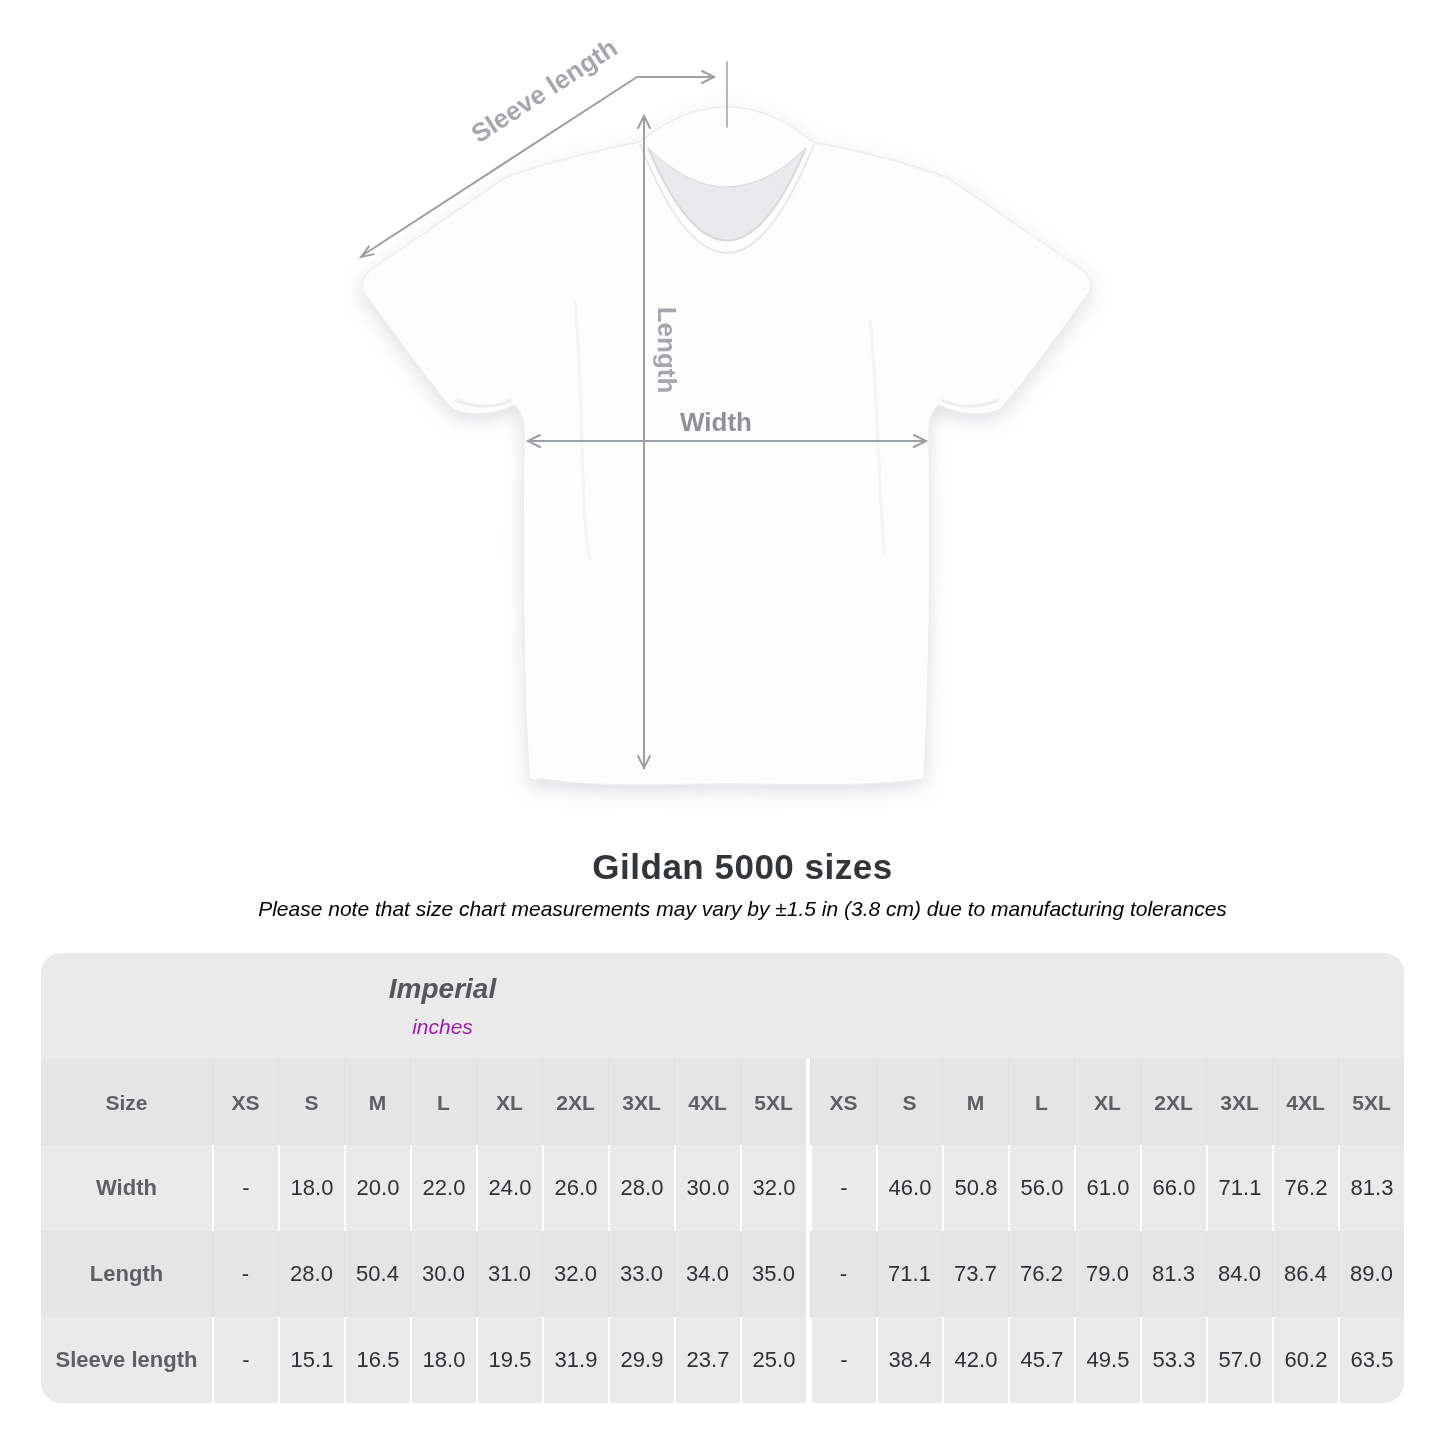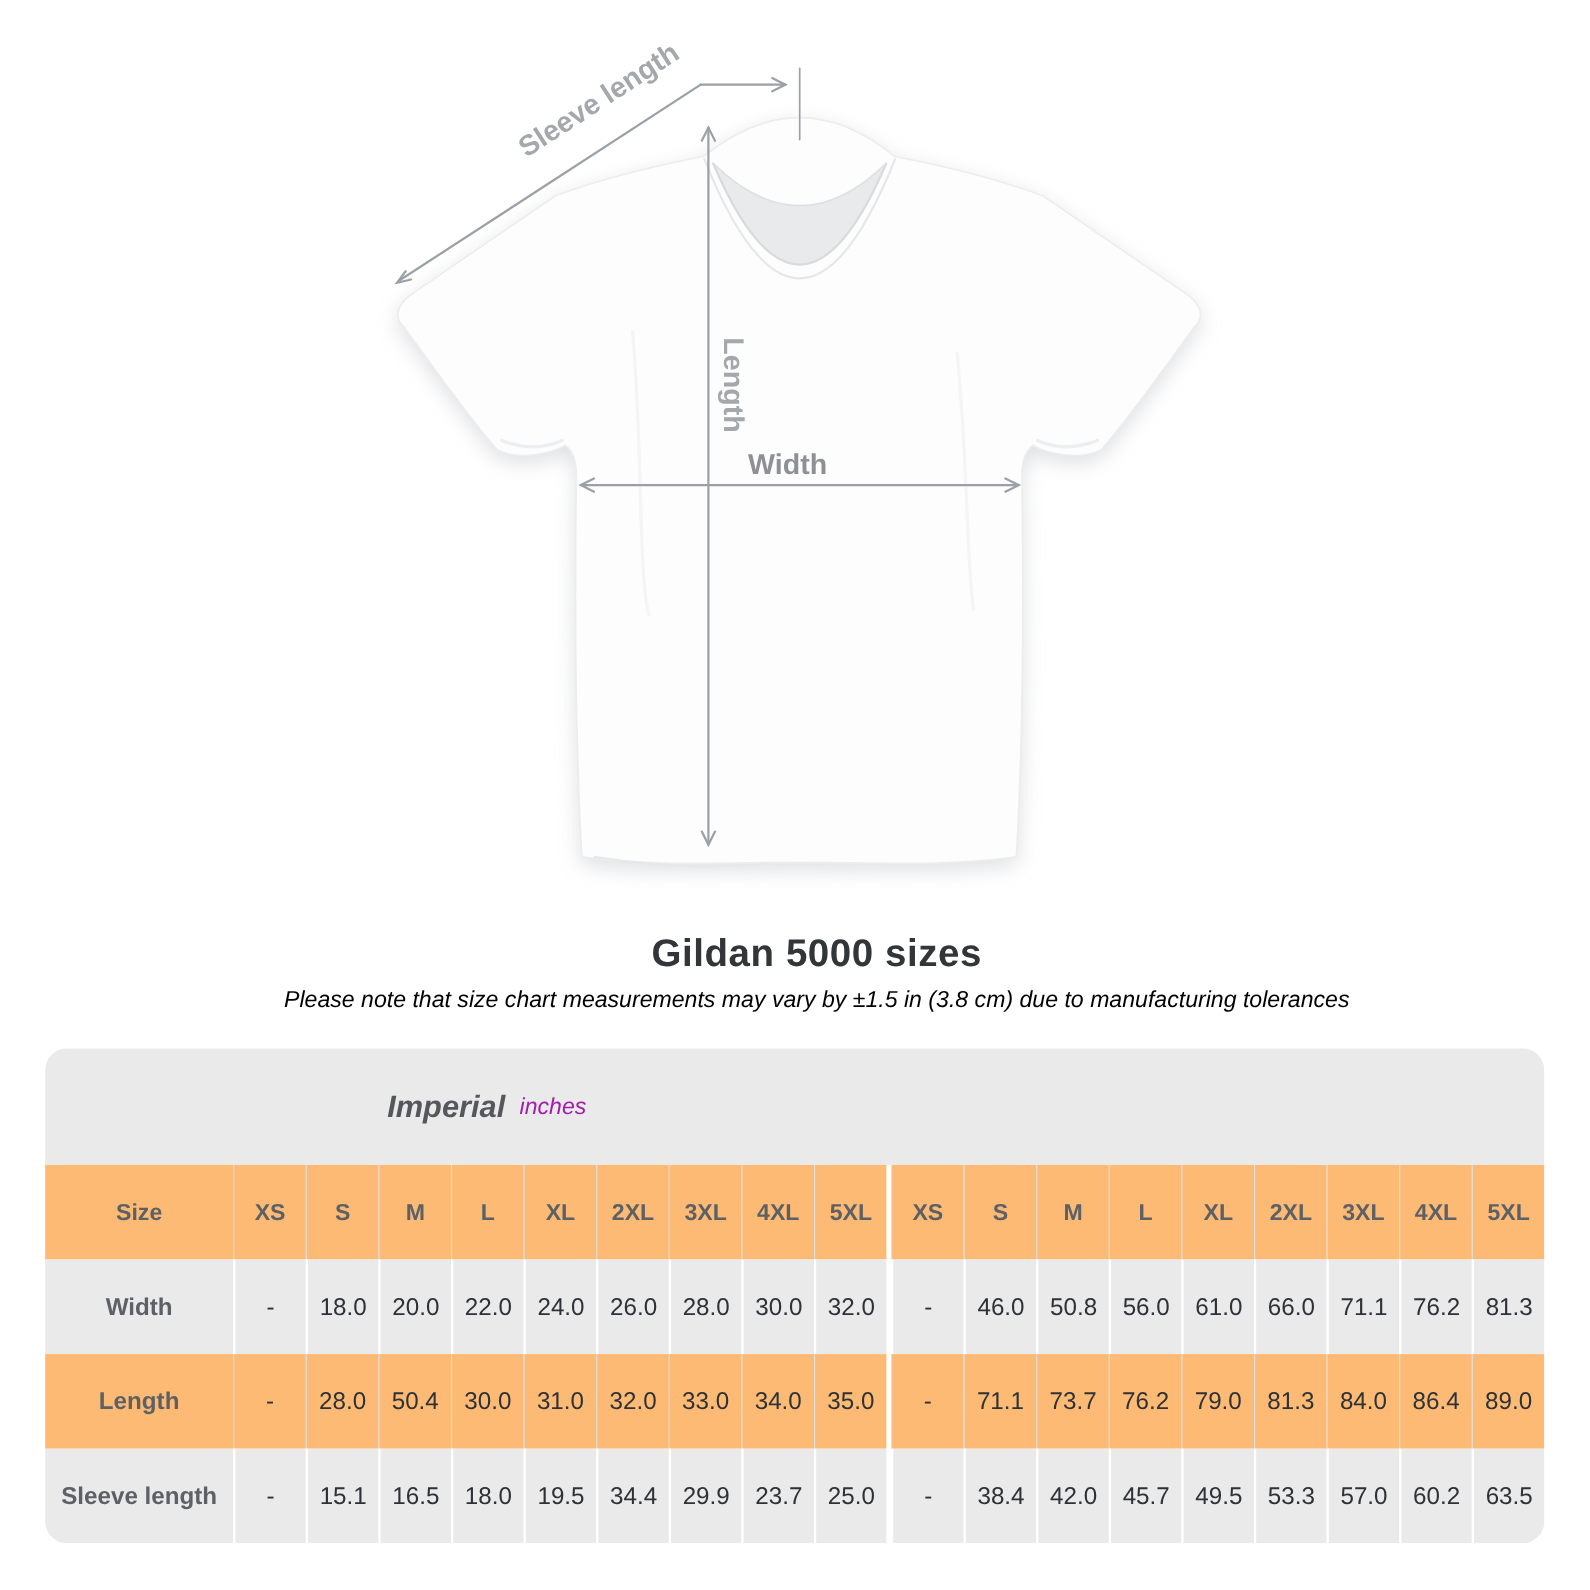--- a/index.html
+++ b/index.html
@@ -21,27 +21,27 @@
     border-radius:20px;overflow:hidden;background:#ffffff;
   }
   .table-grid{
     display:grid;width:1363px;
     grid-template-columns:171px repeat(9,66px) 4px repeat(9,66px);
     grid-template-rows:106px 86px 86px 86px 86px;
   }
   .unit-band{
     grid-column:1/-1;background:#eaeaea;display:flex;align-items:stretch;
   }
-  .unit-group{display:flex;flex-direction:row;align-items:center;justify-content:center;gap:13px;}
+  .unit-group{display:flex;flex-direction:column;align-items:center;justify-content:center;gap:13px;}
   .unit-group.imperial{width:767px;box-sizing:border-box;padding-left:36px;}
   .unit-group.metric{flex:1;}
   .unit-name{font-size:28px;font-weight:bold;font-style:italic;color:#54585c;line-height:1;}
   .unit-sub{font-size:21px;font-style:italic;color:#a21caf;line-height:1;}
   .cell{display:flex;align-items:center;justify-content:center;box-sizing:border-box;line-height:1;}
-  .cell.w{background:#fdba74;border-left:1px solid #dcdddd;}
+  .cell.w{background:#e5e5e5;border-left:1px solid #dcdddd;}
   .cell.g{background:#eaeaea;border-left:2px solid #ffffff;}
   .cell.first{border-left:none;}
   .cell.divider{background:#ffffff;border-left:none;}
   .cell.head{font-size:21px;font-weight:bold;color:#5d6165;}
   .cell.rowlabel{font-size:22px;font-weight:bold;color:#5d6165;}
   .cell.val{font-size:22px;color:#2e3236;}
 </style>
 </head>
 <body>
 
@@ -175,21 +175,21 @@
         <div class="cell val w">81.3</div>
         <div class="cell val w">84.0</div>
         <div class="cell val w">86.4</div>
         <div class="cell val w">89.0</div>
         <div class="cell rowlabel g first">Sleeve length</div>
         <div class="cell val g">-</div>
         <div class="cell val g">15.1</div>
         <div class="cell val g">16.5</div>
         <div class="cell val g">18.0</div>
         <div class="cell val g">19.5</div>
-        <div class="cell val g">34.4</div>
+        <div class="cell val g">31.9</div>
         <div class="cell val g">29.9</div>
         <div class="cell val g">23.7</div>
         <div class="cell val g">25.0</div>
         <div class="cell divider divider-g"></div>
         <div class="cell val g">-</div>
         <div class="cell val g">38.4</div>
         <div class="cell val g">42.0</div>
         <div class="cell val g">45.7</div>
         <div class="cell val g">49.5</div>
         <div class="cell val g">53.3</div>

